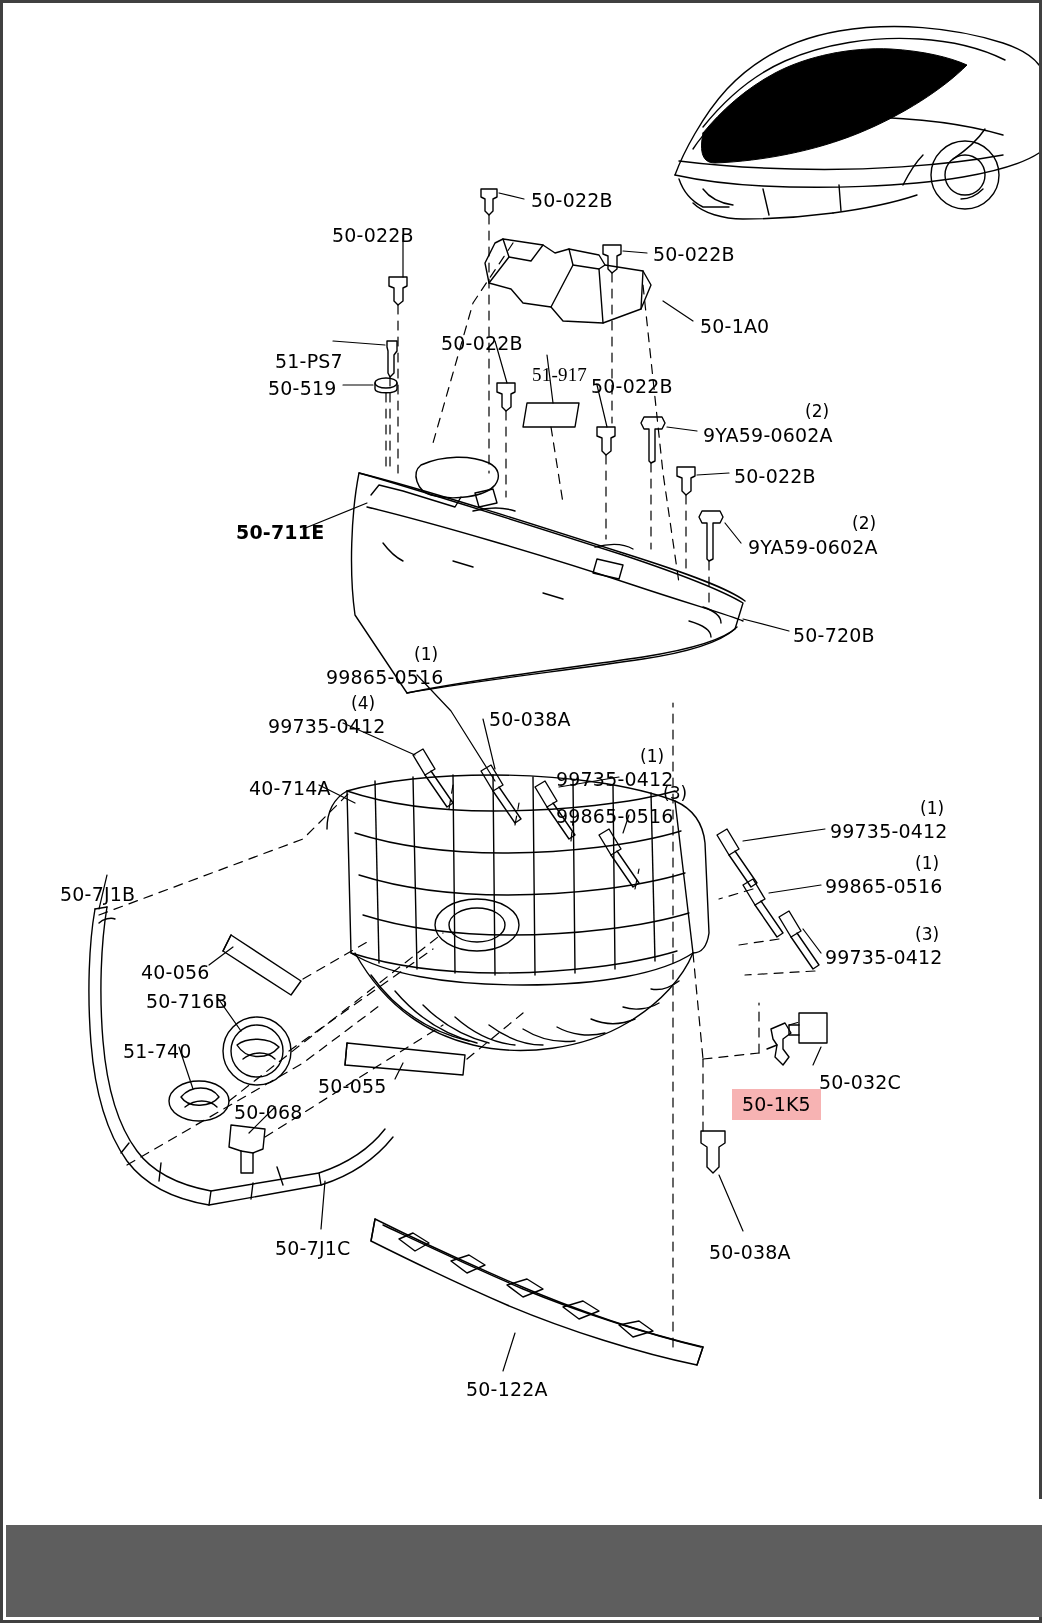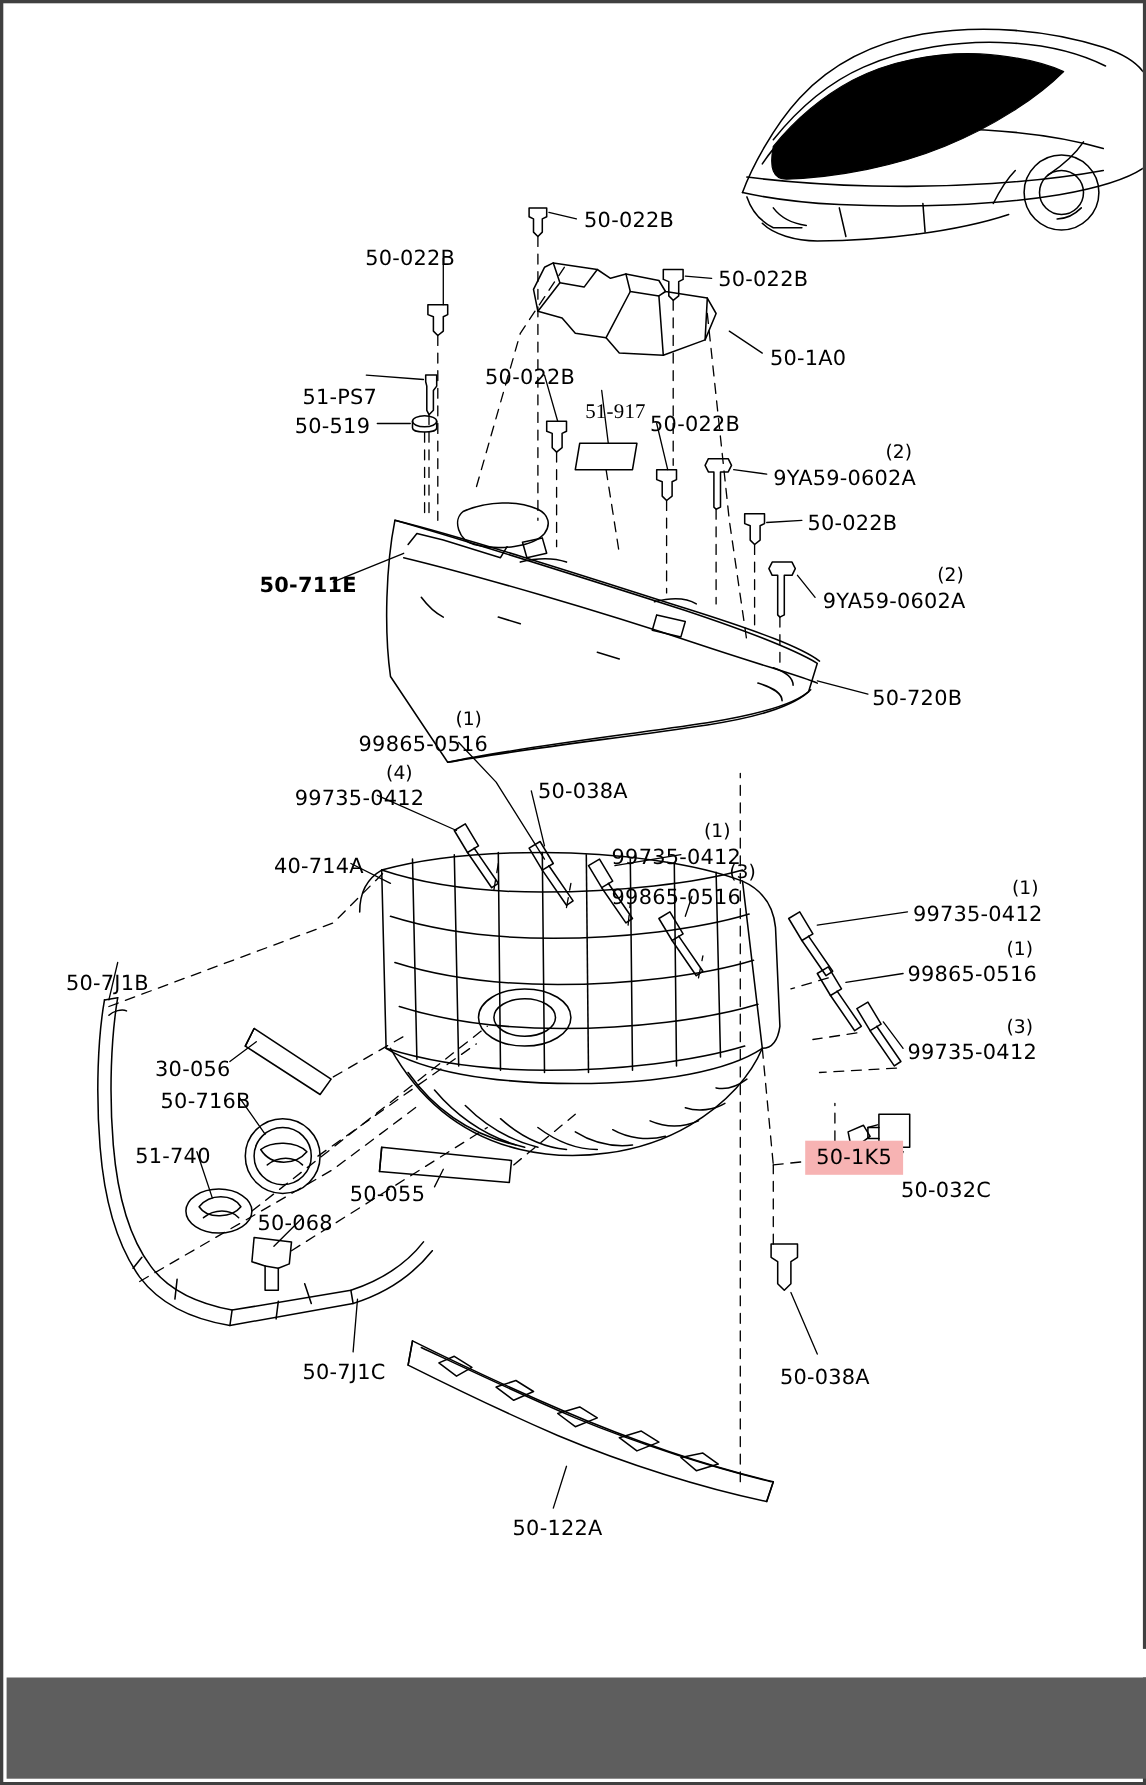--- a/index.html
+++ b/index.html
@@ -395,31 +395,31 @@
     <div class="label" style="left:246px; top:774px;">40-714A</div>
     <div class="label" style="left:553px; top:802px;">99865-0516</div>
     <div class="qty" style="left:660px; top:780px;">(3)</div>
     <div class="label" style="left:827px; top:817px;">99735-0412</div>
     <div class="qty" style="left:917px; top:795px;">(1)</div>
     <div class="label" style="left:57px; top:880px;">50-7J1B</div>
     <div class="label" style="left:822px; top:872px;">99865-0516</div>
     <div class="qty" style="left:912px; top:850px;">(1)</div>
     <div class="label" style="left:822px; top:943px;">99735-0412</div>
     <div class="qty" style="left:912px; top:921px;">(3)</div>
-    <div class="label" style="left:138px; top:958px;">30-056</div>
+    <div class="label" style="left:138px; top:958px;">40-056</div>
     <div class="label" style="left:143px; top:987px;">50-716B</div>
     <div class="label" style="left:120px; top:1037px;">51-740</div>
     <div class="label" style="left:315px; top:1072px;">50-055</div>
     <div class="label" style="left:816px; top:1068px;">50-032C</div>
     <div class="label" style="left:231px; top:1098px;">50-068</div>
     <div class="label" style="left:272px; top:1234px;">50-7J1C</div>
     <div class="label" style="left:706px; top:1238px;">50-038A</div>
     <div class="label" style="left:463px; top:1375px;">50-122A</div>
 
-    <div class="label highlight" style="left:729px; top:1034px;">50-1K5</div>
+    <div class="label highlight" style="left:729px; top:1086px;">50-1K5</div>
   </div>
 
   <div id="footer-sep"></div>
 
   <div id="footer-bar">
     <div id="footer-inner">
     </div>
   </div>
 
 </div>

